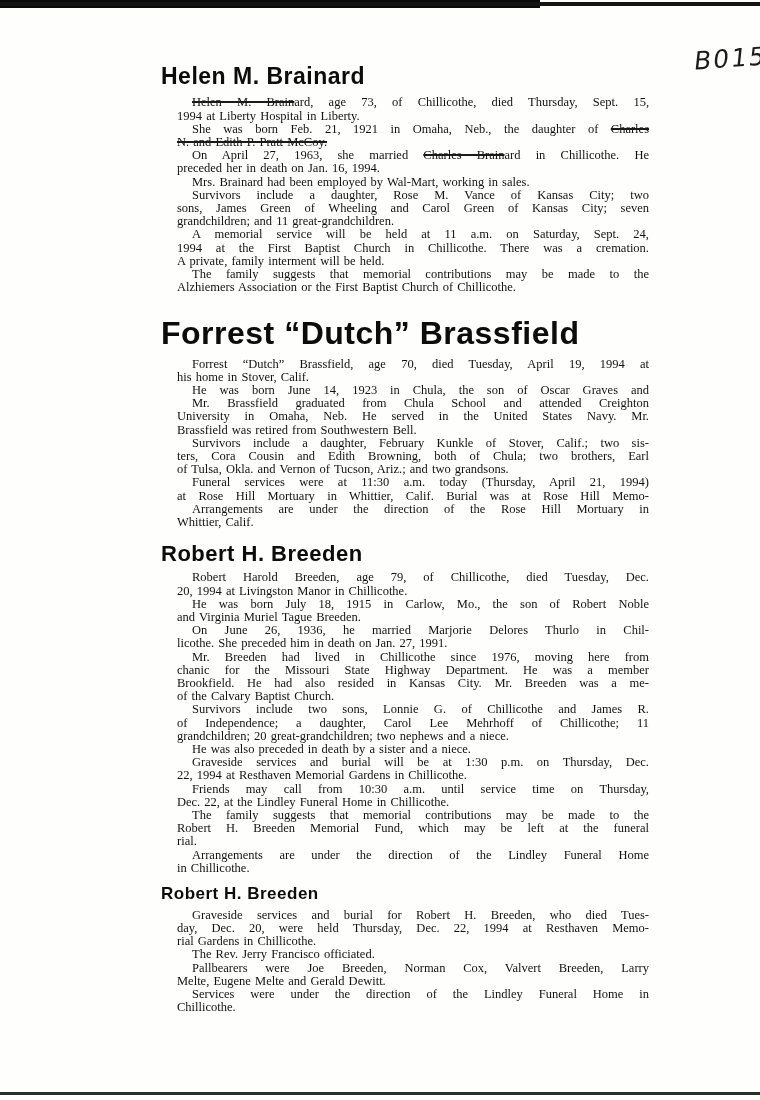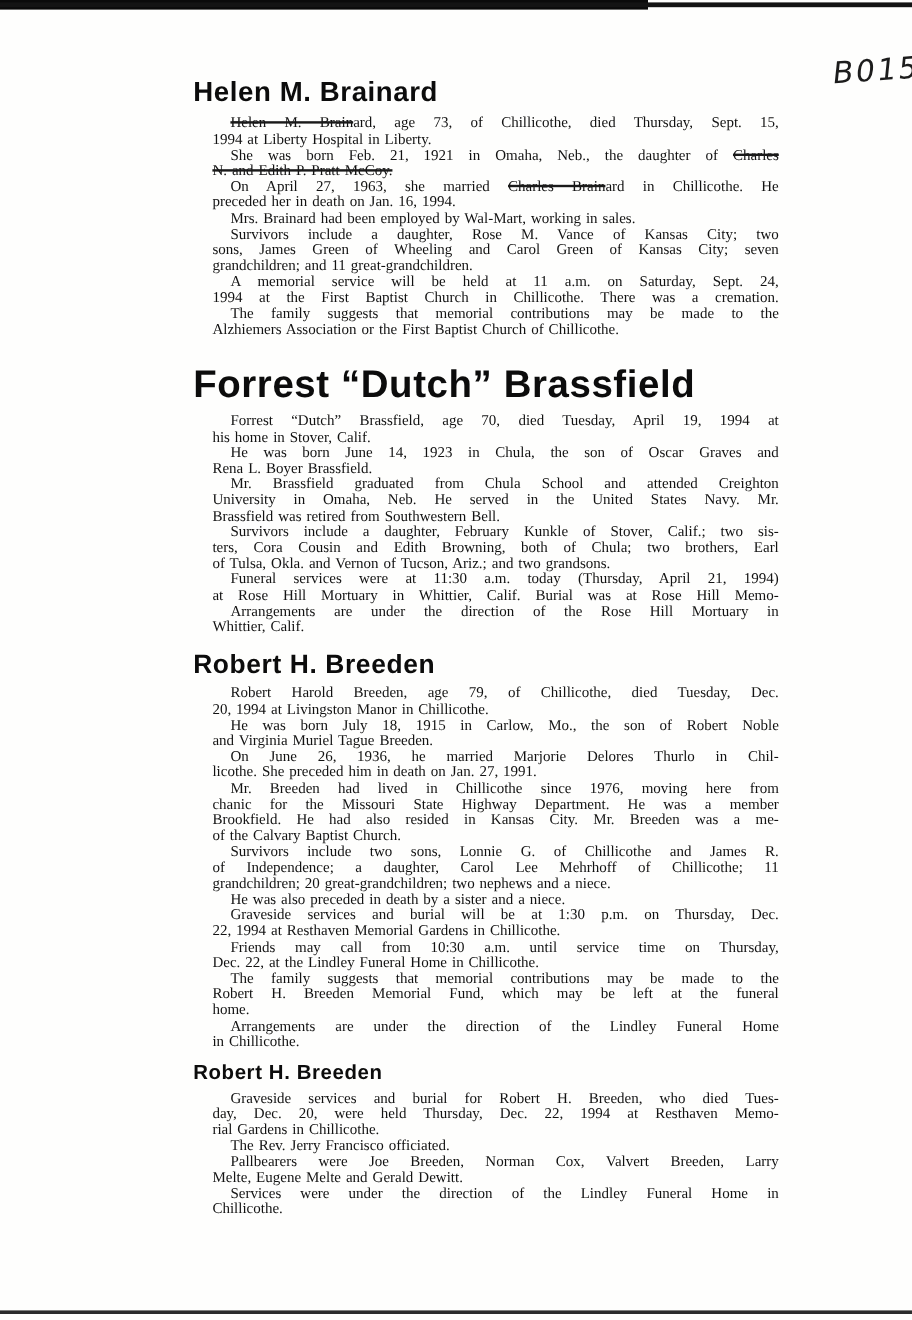--- a/index.html
+++ b/index.html
@@ -88,29 +88,29 @@
         <div class="line indent"><span>She was born Feb. 21, 1921 in Omaha, Neb., the daughter of </span><span class="strike">Charles</span></div>
         <div class="line end"><span class="strike">N. and Edith P. Pratt McCoy.</span></div>
         <div class="line indent"><span>On April 27, 1963, she married </span><span class="strike">Charles Brain</span><span>ard in Chillicothe. He</span></div>
         <div class="line end"><span>preceded her in death on Jan. 16, 1994.</span></div>
         <div class="line indent end"><span>Mrs. Brainard had been employed by Wal-Mart, working in sales.</span></div>
         <div class="line indent"><span>Survivors include a daughter, Rose M. Vance of Kansas City; two</span></div>
         <div class="line"><span>sons, James Green of Wheeling and Carol Green of Kansas City; seven</span></div>
         <div class="line end"><span>grandchildren; and 11 great-grandchildren.</span></div>
         <div class="line indent"><span>A memorial service will be held at 11 a.m. on Saturday, Sept. 24,</span></div>
         <div class="line"><span>1994 at the First Baptist Church in Chillicothe. There was a cremation.</span></div>
+        <div class="line end"><span>A private, family interment will be held.</span></div>
         <div class="line indent"><span>The family suggests that memorial contributions may be made to the</span></div>
         <div class="line end"><span>Alzhiemers Association or the First Baptist Church of Chillicothe.</span></div>
       </section>
       <section class="obituary">
         <h2 class="obit-title title-t2">Forrest “Dutch” Brassfield</h2>
         <div class="line indent"><span>Forrest “Dutch” Brassfield, age 70, died Tuesday, April 19, 1994 at</span></div>
         <div class="line end"><span>his home in Stover, Calif.</span></div>
         <div class="line indent"><span>He was born June 14, 1923 in Chula, the son of Oscar Graves and</span></div>
-        <div class="line end"><span>Rena L. Boyer Brassfield.</span></div>
         <div class="line indent"><span>Mr. Brassfield graduated from Chula School and attended Creighton</span></div>
         <div class="line"><span>University in Omaha, Neb. He served in the United States Navy. Mr.</span></div>
         <div class="line end"><span>Brassfield was retired from Southwestern Bell.</span></div>
         <div class="line indent"><span>Survivors include a daughter, February Kunkle of Stover, Calif.; two sis-</span></div>
         <div class="line"><span>ters, Cora Cousin and Edith Browning, both of Chula; two brothers, Earl</span></div>
         <div class="line end"><span>of Tulsa, Okla. and Vernon of Tucson, Ariz.; and two grandsons.</span></div>
         <div class="line indent"><span>Funeral services were at 11:30 a.m. today (Thursday, April 21, 1994)</span></div>
         <div class="line"><span>at Rose Hill Mortuary in Whittier, Calif. Burial was at Rose Hill Memo-</span></div>
         <div class="line indent"><span>Arrangements are under the direction of the Rose Hill Mortuary in</span></div>
         <div class="line end"><span>Whittier, Calif.</span></div>
@@ -130,21 +130,21 @@
         <div class="line indent"><span>Survivors include two sons, Lonnie G. of Chillicothe and James R.</span></div>
         <div class="line"><span>of Independence; a daughter, Carol Lee Mehrhoff of Chillicothe; 11</span></div>
         <div class="line end"><span>grandchildren; 20 great-grandchildren; two nephews and a niece.</span></div>
         <div class="line indent end"><span>He was also preceded in death by a sister and a niece.</span></div>
         <div class="line indent"><span>Graveside services and burial will be at 1:30 p.m. on Thursday, Dec.</span></div>
         <div class="line end"><span>22, 1994 at Resthaven Memorial Gardens in Chillicothe.</span></div>
         <div class="line indent"><span>Friends may call from 10:30 a.m. until service time on Thursday,</span></div>
         <div class="line end"><span>Dec. 22, at the Lindley Funeral Home in Chillicothe.</span></div>
         <div class="line indent"><span>The family suggests that memorial contributions may be made to the</span></div>
         <div class="line"><span>Robert H. Breeden Memorial Fund, which may be left at the funeral</span></div>
-        <div class="line end"><span>home.</span></div>
+        <div class="line end"><span>rial.</span></div>
         <div class="line indent"><span>Arrangements are under the direction of the Lindley Funeral Home</span></div>
         <div class="line end"><span>in Chillicothe.</span></div>
       </section>
       <section class="obituary">
         <h2 class="obit-title title-t4">Robert H. Breeden</h2>
         <div class="line indent"><span>Graveside services and burial for Robert H. Breeden, who died Tues-</span></div>
         <div class="line"><span>day, Dec. 20, were held Thursday, Dec. 22, 1994 at Resthaven Memo-</span></div>
         <div class="line end"><span>rial Gardens in Chillicothe.</span></div>
         <div class="line indent end"><span>The Rev. Jerry Francisco officiated.</span></div>
         <div class="line indent"><span>Pallbearers were Joe Breeden, Norman Cox, Valvert Breeden, Larry</span></div>

